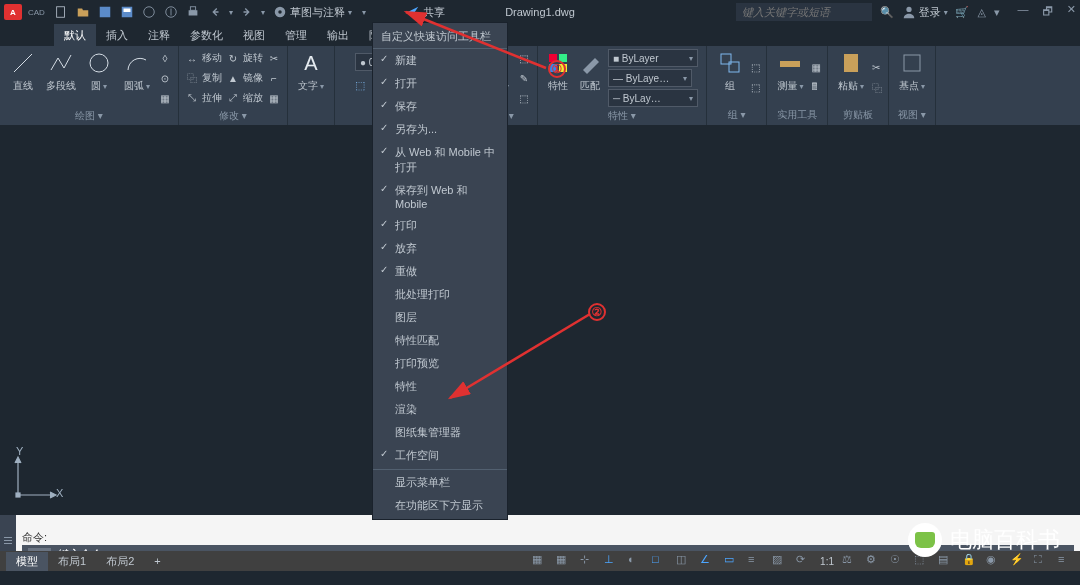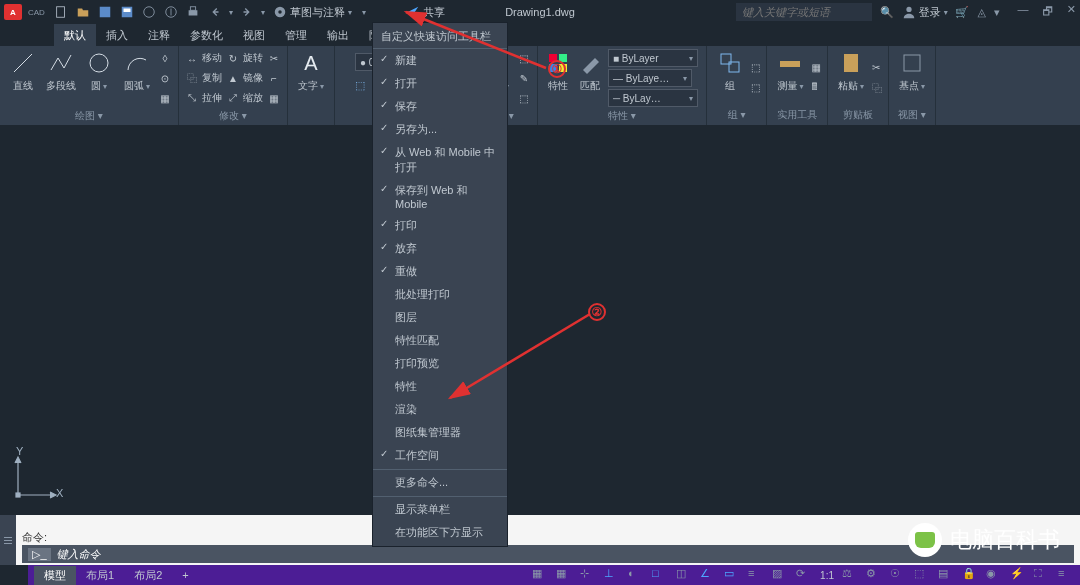--- a/index.html
+++ b/index.html
@@ -55,21 +55,21 @@
 
 
 .cmd-area { position: absolute; bottom: 20px; left: 0; right: 0; height: 50px; background: #f5f5f5; color: #333; display: flex; }
 .cmd-handle { width: 16px; background: #3a4452; display:flex; flex-direction:column; align-items:center; justify-content:center; gap:2px; }
 .cmd-handle span { width:8px; height:1px; background:#8a98a8; }
 .cmd-text { flex: 1; padding: 2px 6px; font-size: 11px; font-family: Consolas, monospace; display:flex; flex-direction:column; justify-content:flex-end; }
 .cmd-input-row { height: 18px; background: #4a5462; color: #fff; display: flex; align-items: center; padding: 0 6px; gap: 6px; font-size: 11px; font-style: italic; }
 .cmd-input-row .prompt { background: #6a7482; padding: 0 4px; font-style: normal; }
 
 
-.status-bar { position: absolute; bottom: 0; left: 0; right: 0; height: 20px; background: #4c1d95; display: flex; align-items: center; padding: 0 6px; margin-left: 28px; }
+.status-bar { position: absolute; bottom: 14px; left: 0; right: 0; height: 20px; background: #404040; display: flex; align-items: center; padding: 0 6px; }
 .model-tab { background: #4a5462; color: #fff; padding: 2px 10px; font-size: 11px; }
 .layout-tab { padding: 2px 10px; font-size: 11px; color: #c0c8d0; }
 .status-right { margin-left: auto; display: flex; gap: 8px; align-items: center; }
 .status-icon { width: 16px; height: 16px; color: #8a98a8; }
 .status-icon.blue { color: #4da6ff; }
 
 
 .annotation-arrow { position: absolute; z-index: 200; pointer-events:none; }
 .circle-num { position: absolute; width: 18px; height: 18px; border: 2px solid #e03131; border-radius: 50%; color: #e03131; font-size: 12px; display: flex; align-items: center; justify-content: center; font-weight: bold; z-index: 201; }
 
@@ -480,21 +480,20 @@
   <div class="menu-item"><span class="check">✓</span><span>放弃</span></div>
   <div class="menu-item"><span class="check">✓</span><span>重做</span></div>
   <div class="menu-item"><span>批处理打印</span></div>
   <div class="menu-item"><span>图层</span></div>
   <div class="menu-item"><span>特性匹配</span></div>
   <div class="menu-item"><span>打印预览</span></div>
   <div class="menu-item"><span>特性</span></div>
   <div class="menu-item"><span>渲染</span></div>
   <div class="menu-item"><span>图纸集管理器</span></div>
   <div class="menu-item"><span class="check">✓</span><span>工作空间</span></div>
-  <div class="menu-item with-sep"><span>更多命令...</span></div>
   <div class="menu-item with-sep"><span>显示菜单栏</span></div>
   <div class="menu-item"><span>在功能区下方显示</span></div>
 </div>
 
 <div class="viewport-title">[-][俯视][二维线框]</div>
 <div class="doc-win-btns">— 🗗 ✕</div>
 <div class="view-cube"></div>
 <div class="drawing-area"></div>
 
 <span class="ucs-y">Y</span>

